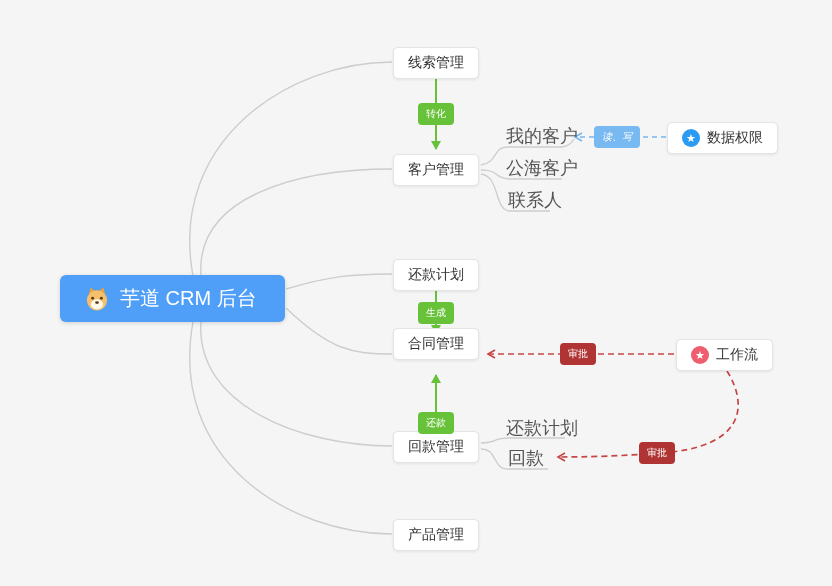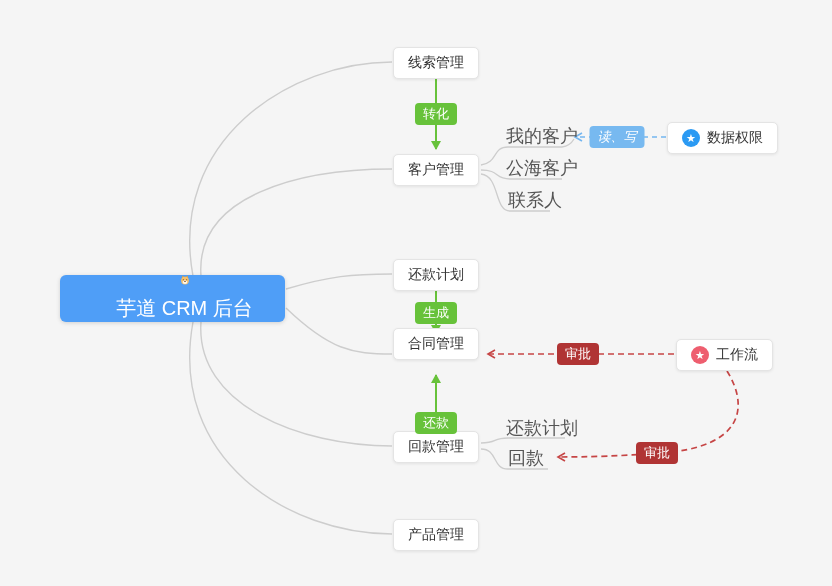--- a/index.html
+++ b/index.html
@@ -31,26 +31,25 @@
     left:60px;top:275px;width:225px;height:47px;
     background:#4f9ef7;
     border-radius:6px;
     color:#ffffff;
     font-size:20px;
     display:flex;align-items:center;
     padding-left:24px;
     box-sizing:border-box;
     gap:10px;
     box-shadow:0 1px 4px rgba(0,0,0,0.15);
-    flex-direction:column;
   }
   .badge{
     position:absolute;z-index:3;
     transform:translate(-50%,-50%);
-    color:#fff;font-size:13px;
+    color:#fff;font-size:10px;
     padding:3px 8px;border-radius:4px;
     white-space:nowrap;line-height:16px;
   }
   .badge.green{background:#67c23a;}
   .badge.blue{background:#77b9f0;}
   .badge.red{background:#b03434;}
   .sub-label{
     position:absolute;z-index:2;
     font-size:18px;color:#555;
     white-space:nowrap;line-height:17px;

